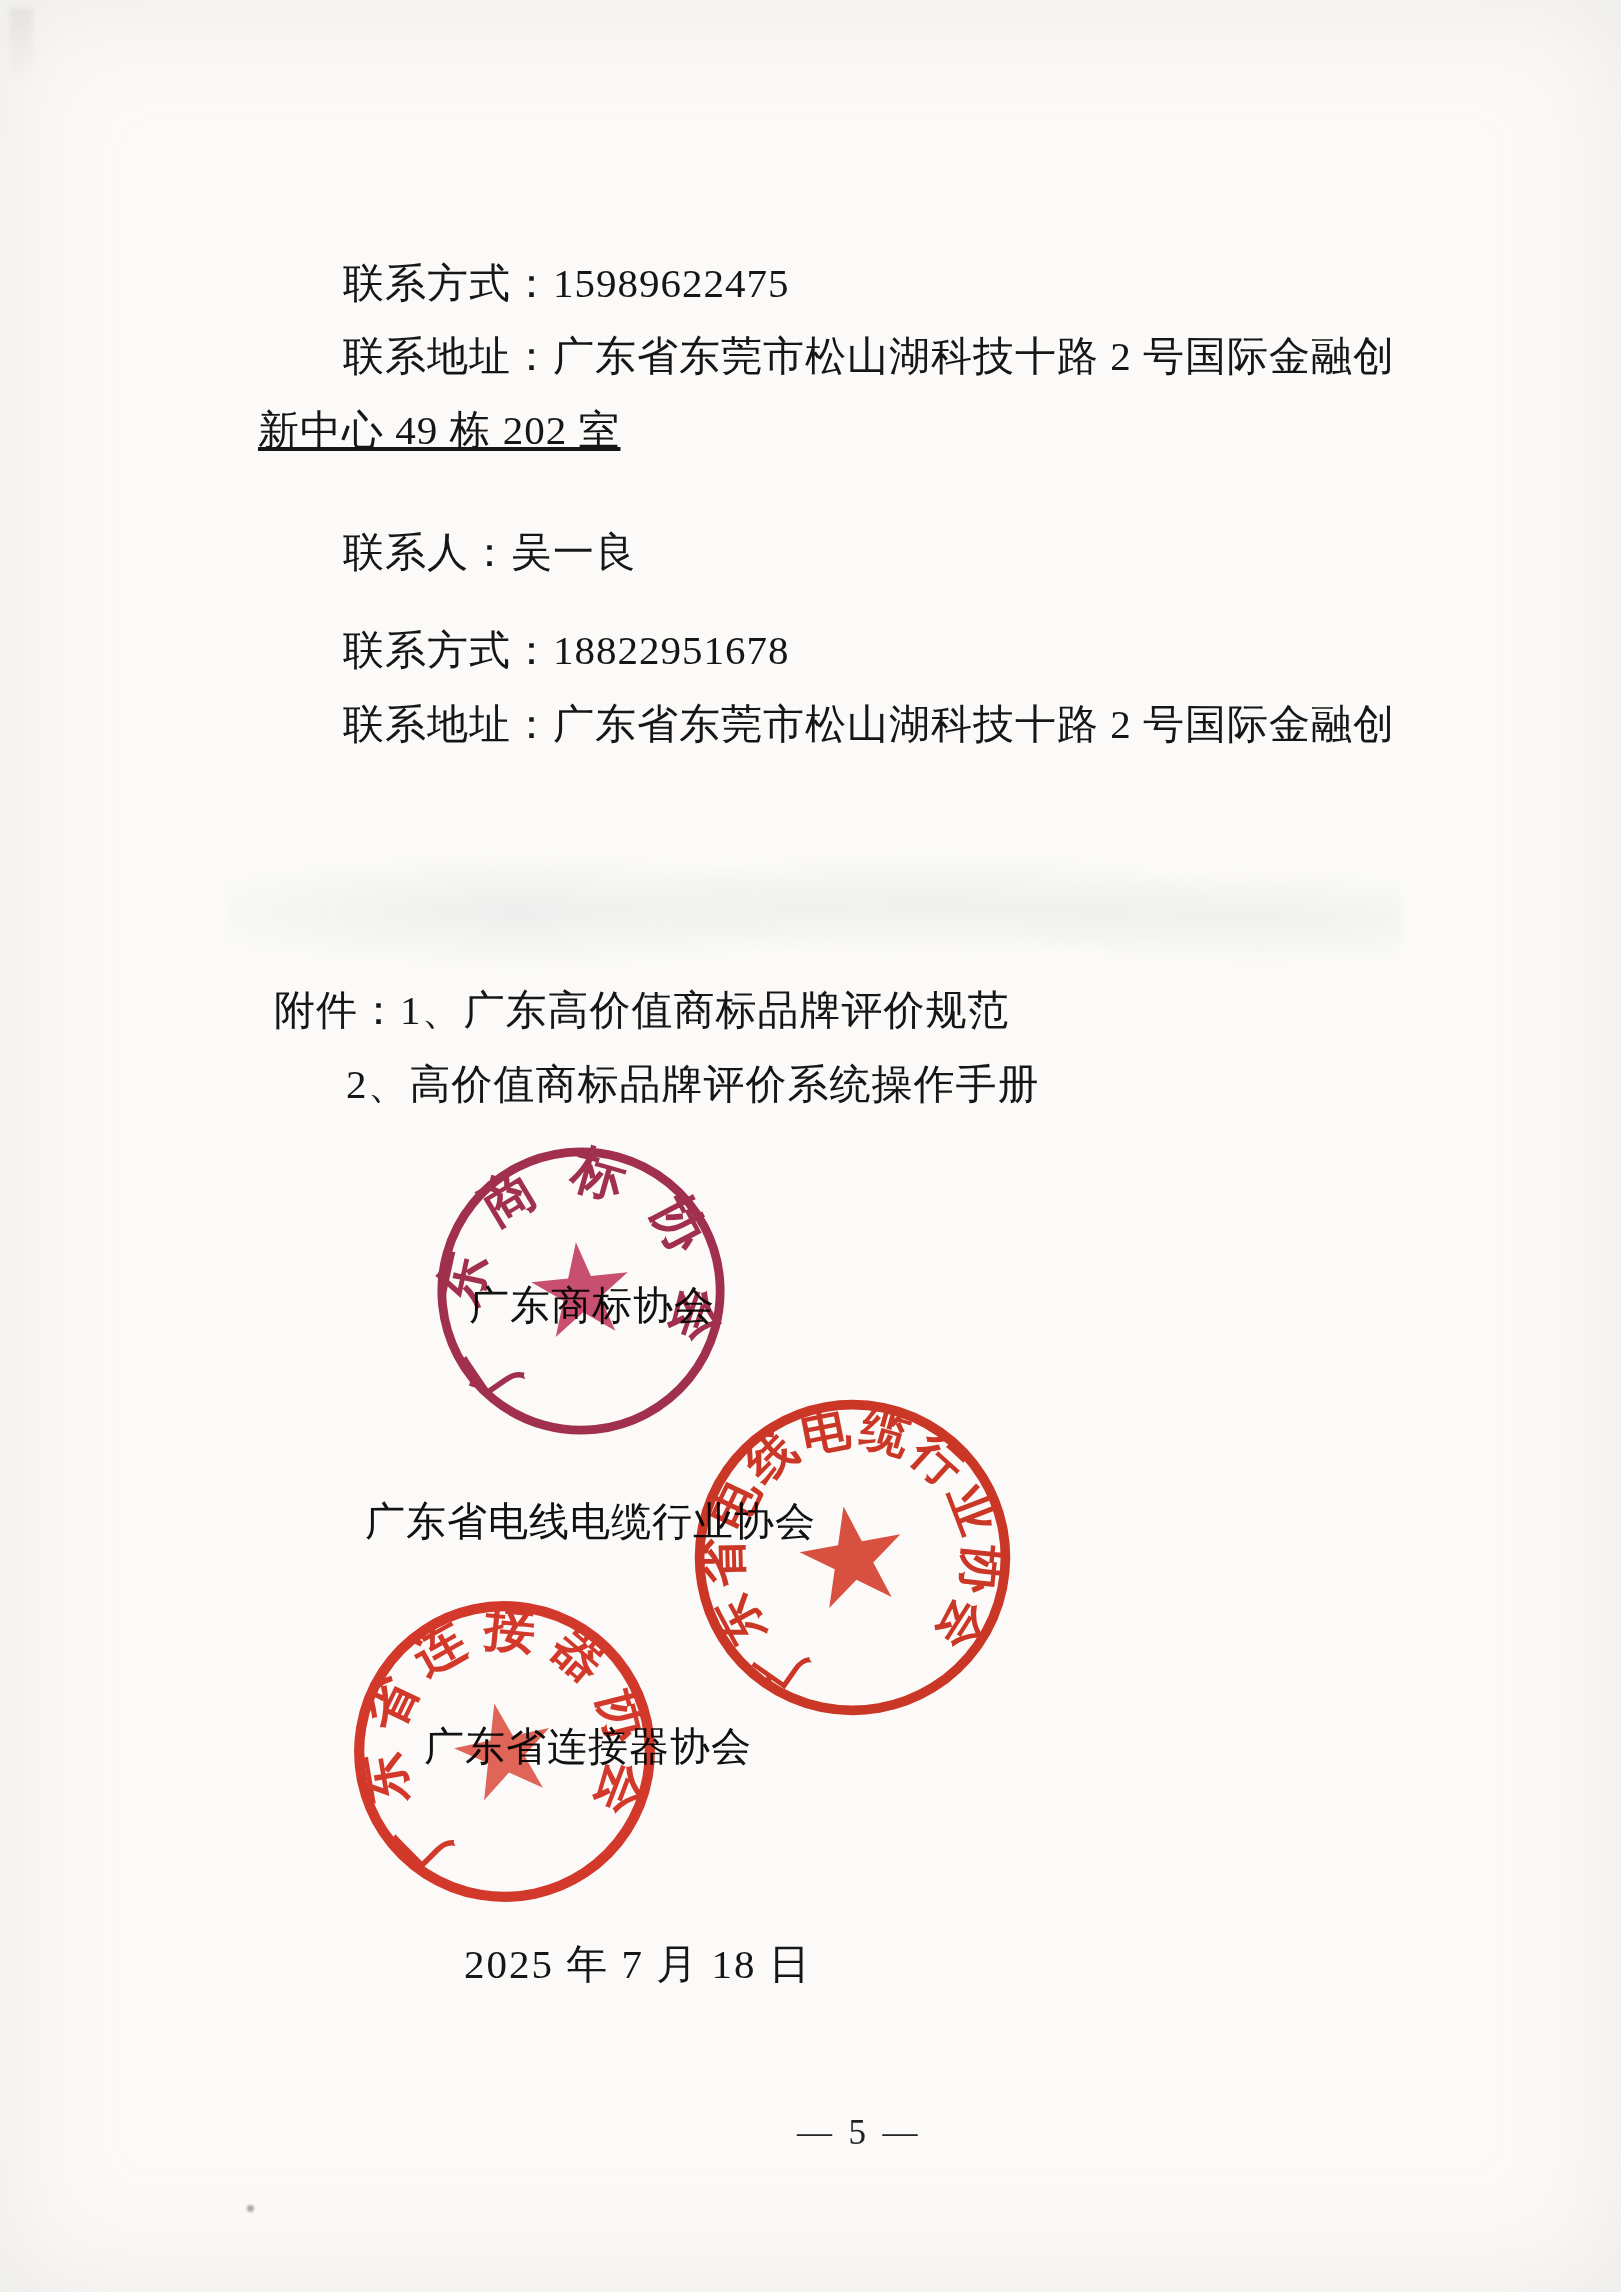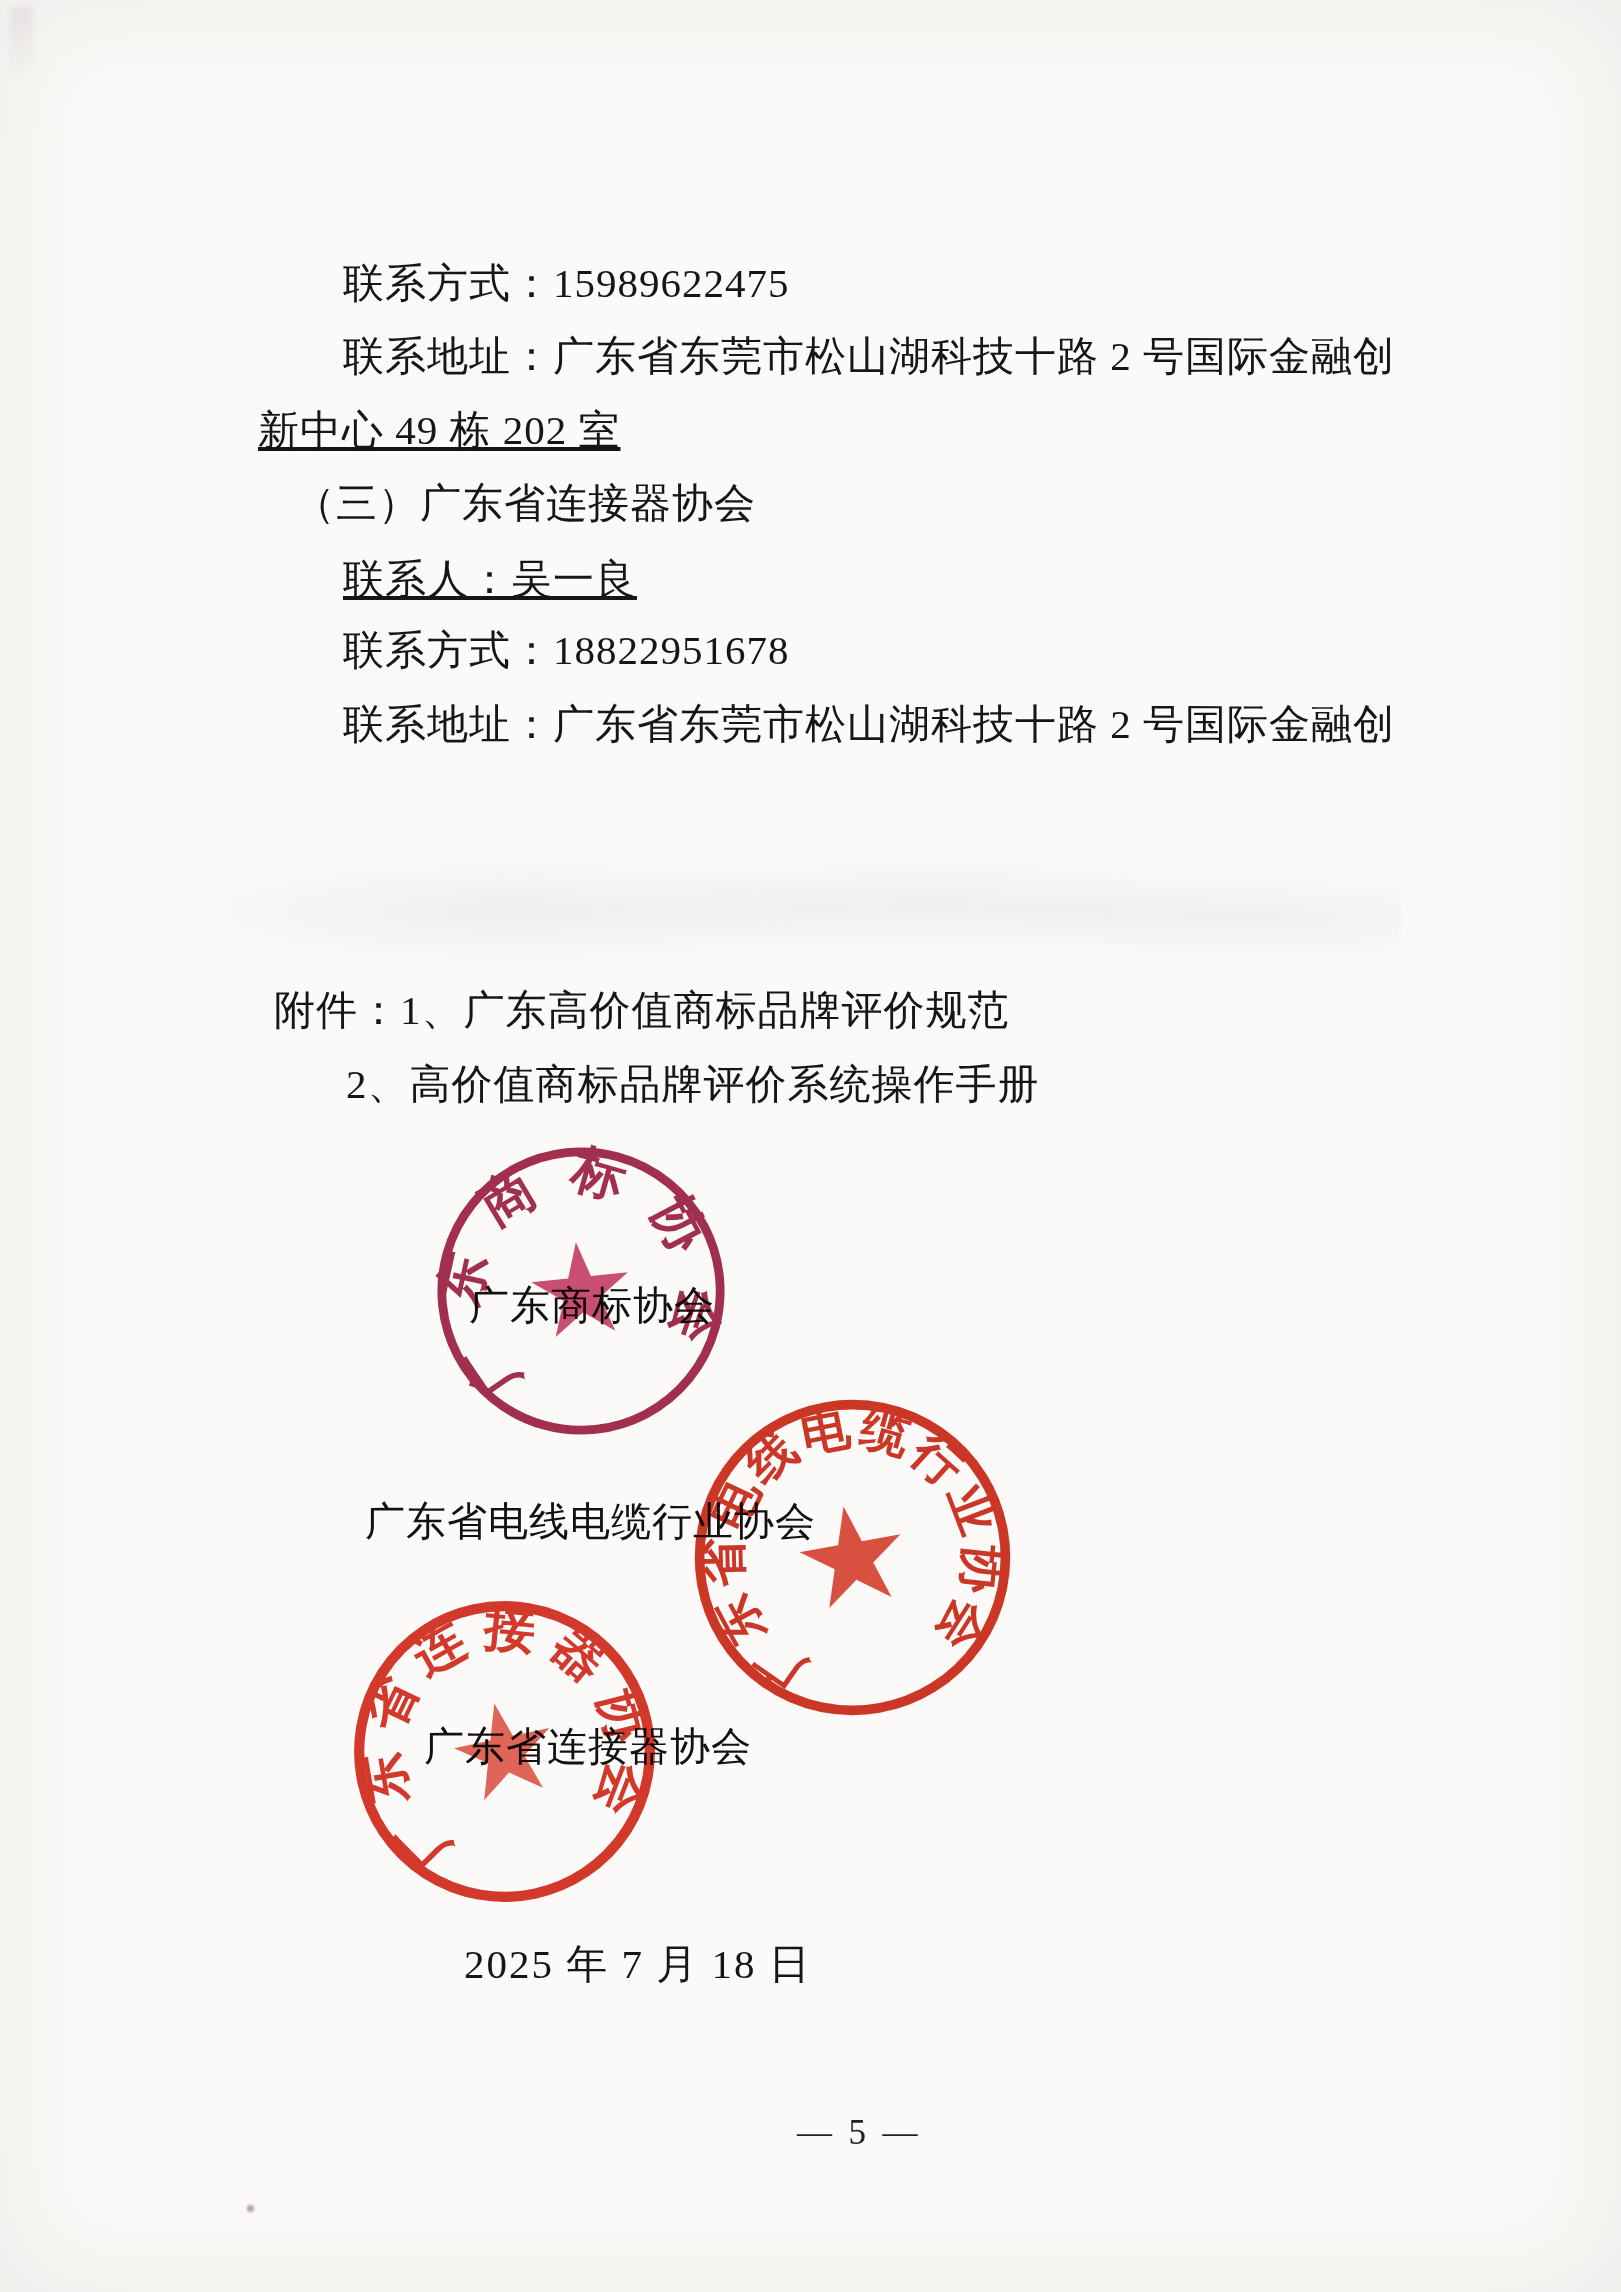--- a/index.html
+++ b/index.html
@@ -18,21 +18,21 @@
     font-size:41px;
     line-height:1.1;
     letter-spacing:1px;
     white-space:nowrap;
     color:#161616;
   }
   .l1{left:343px;top:261px;}
   .l2{left:343px;top:334px;}
   .l3{left:258px;top:408px;text-decoration:underline;}
   .l4{left:294px;top:481px;}
-  .l5{left:343px;top:557px;text-decoration:underline;}
+  .l5{left:343px;top:530px;}
   .l6{left:343px;top:628px;}
   .l7{left:343px;top:702px;}
   .l8{left:258px;top:775px;}
   .attach1{left:274px;top:988px;}
   .attach2{left:346px;top:1062px;}
   .org-name{
     position:absolute;
     font-size:40px;
     letter-spacing:1px;
     white-space:nowrap;
@@ -81,21 +81,20 @@
 <body>
 
 <div class="page">
 
   <div class="corner-speck"></div>
   <div class="bleed-band"></div>
 
   <div class="line l1">联系方式：15989622475</div>
   <div class="line l2">联系地址：广东省东莞市松山湖科技十路 2 号国际金融创</div>
   <div class="line l3">新中心 49 栋 202 室</div>
-  <div class="line l4">（三）广东省连接器协会</div>
   <div class="line l5">联系人：吴一良</div>
   <div class="line l6">联系方式：18822951678</div>
   <div class="line l7">联系地址：广东省东莞市松山湖科技十路 2 号国际金融创</div>
 
   <div class="line attach1"><span>附件：</span><span>1、广东高价值商标品牌评价规范</span></div>
   <div class="line attach2">2、高价值商标品牌评价系统操作手册</div>
 
   <div class="org-name name1">广东商标协会</div>
   <div class="org-name name2">广东省电线电缆行业协会</div>
   <div class="org-name name3">广东省连接器协会</div>

